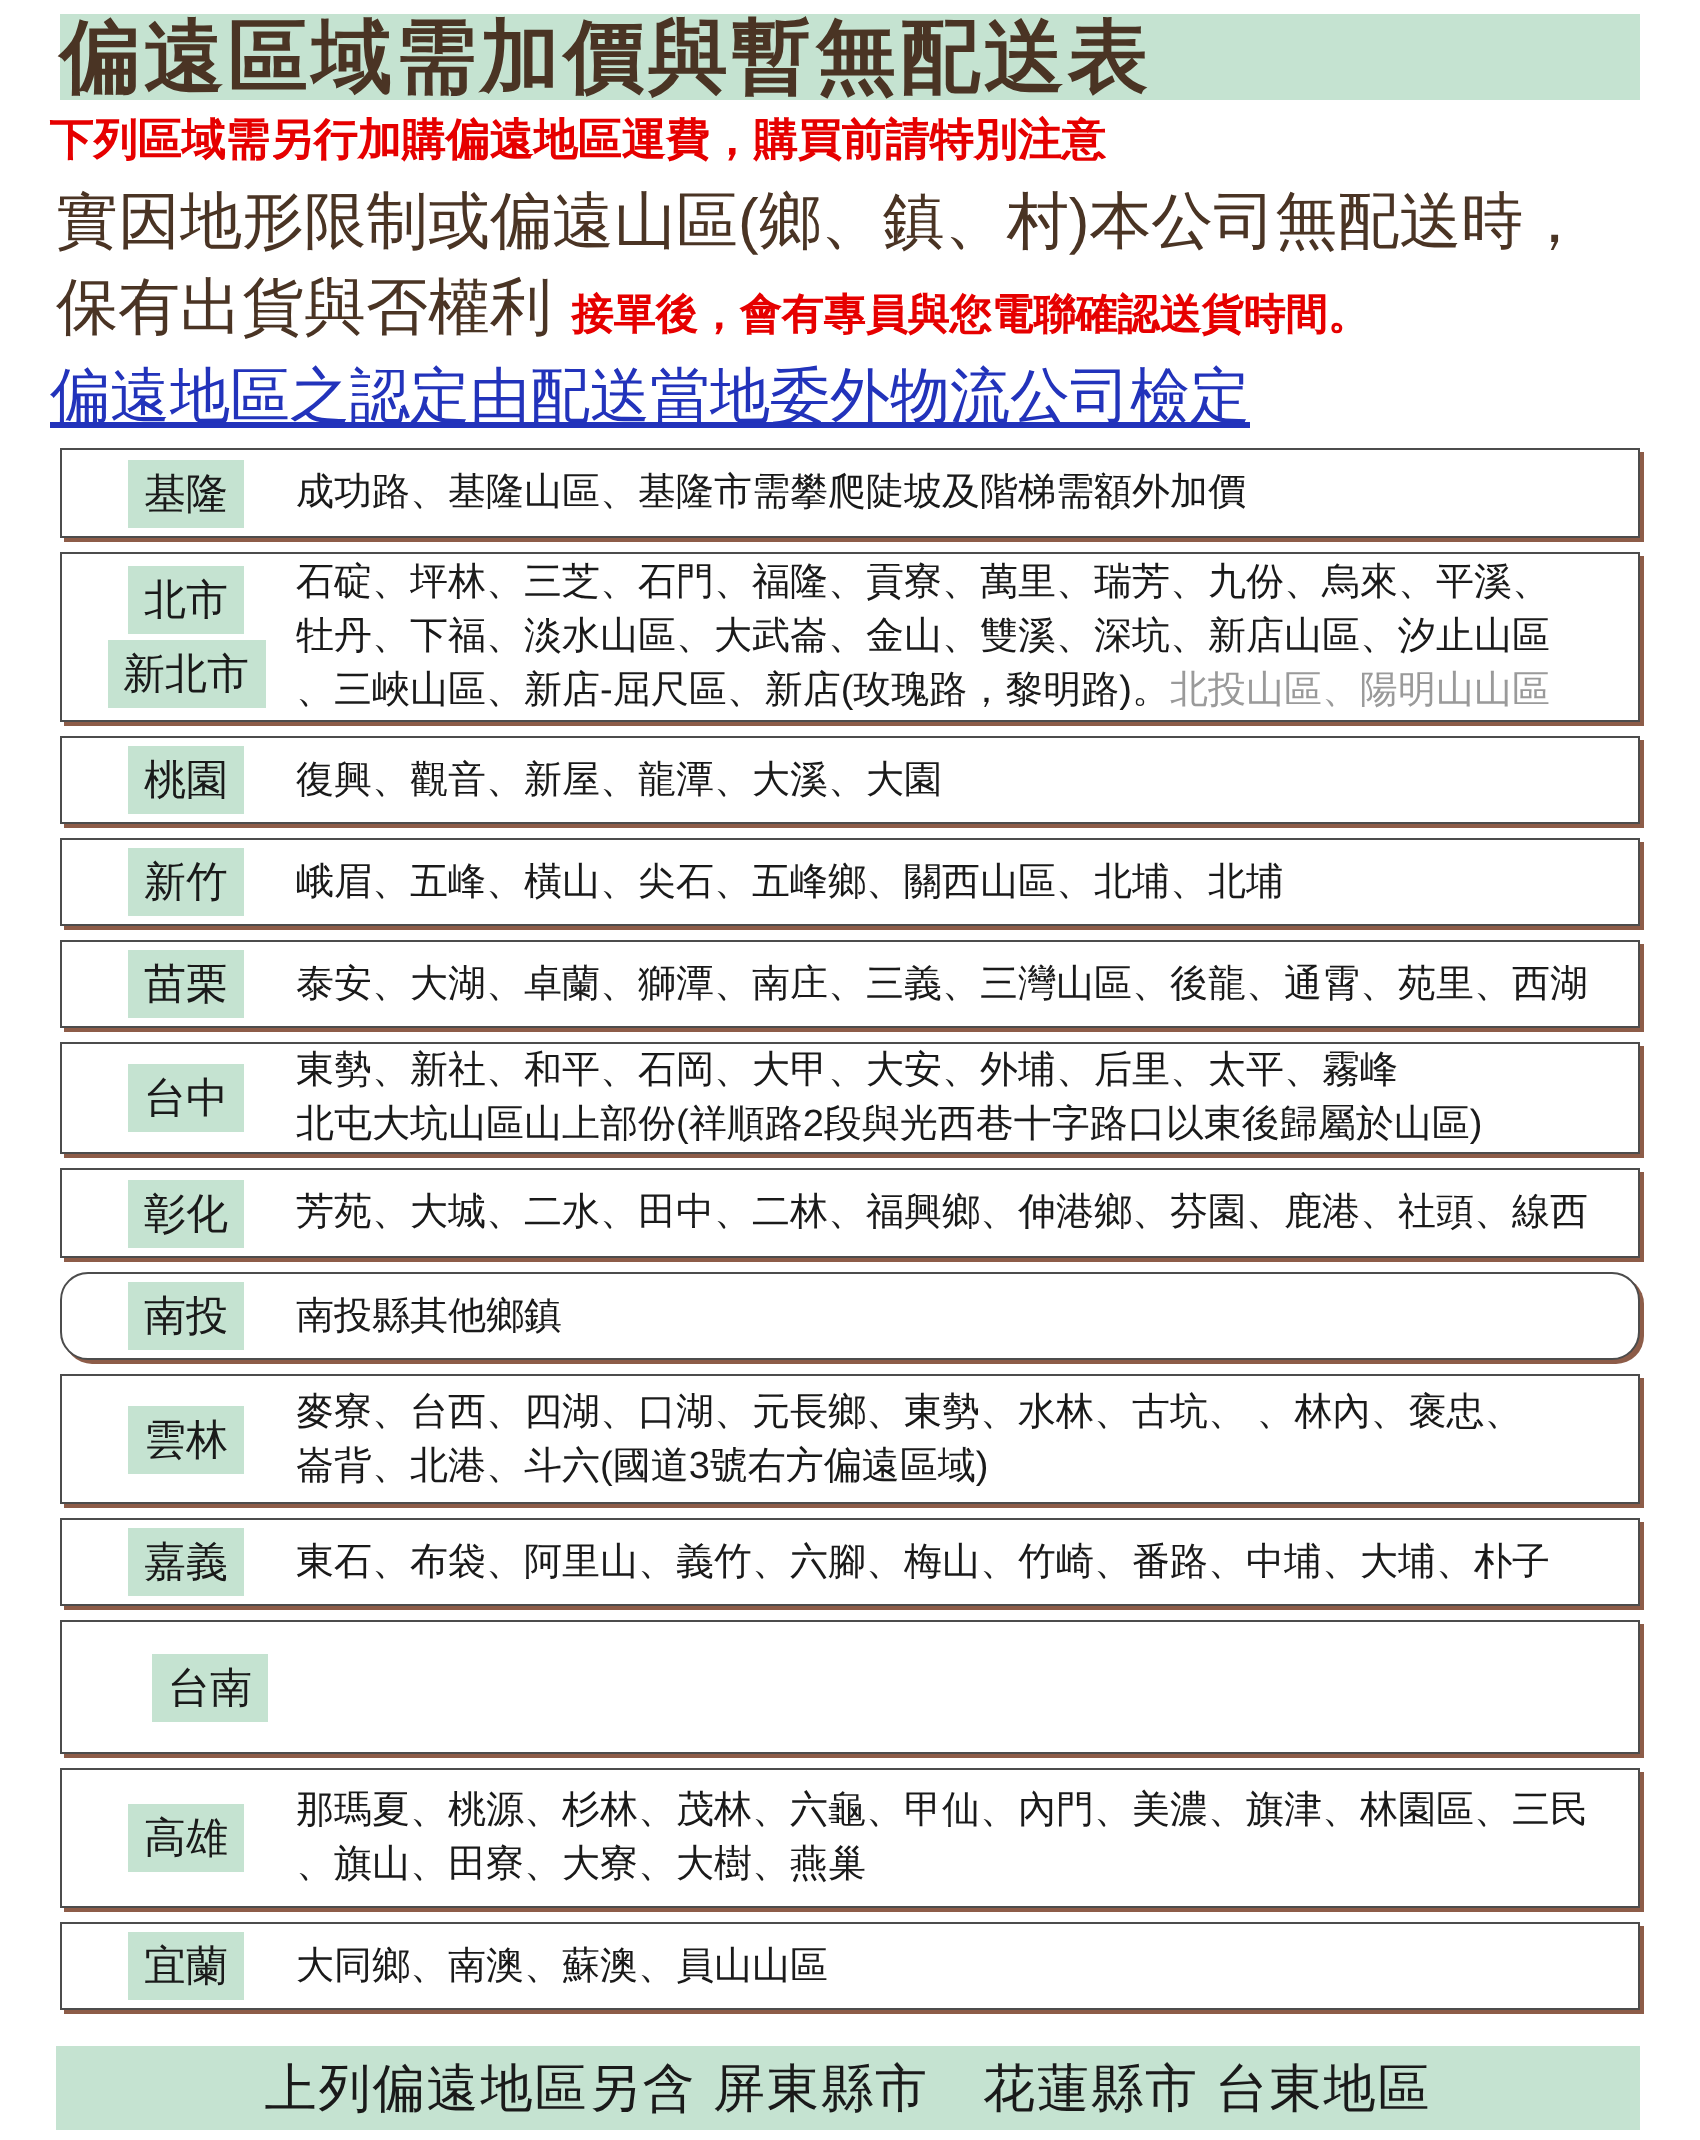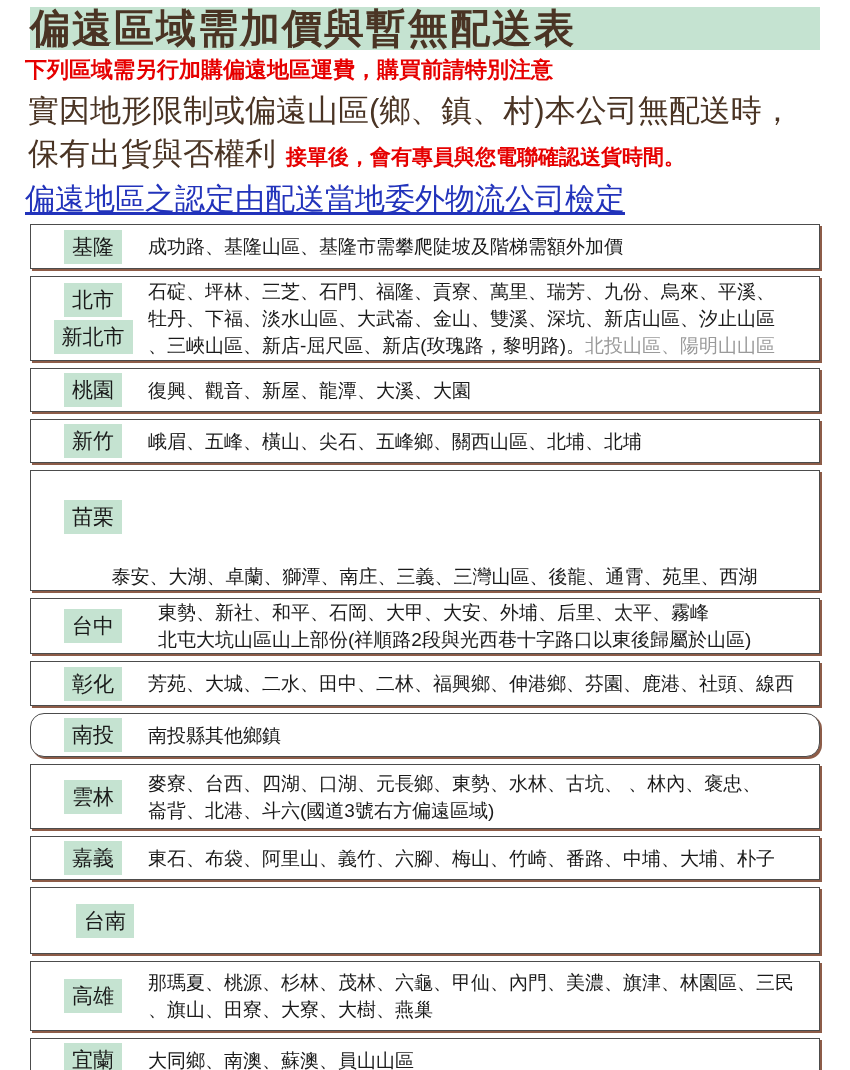--- a/index.html
+++ b/index.html
@@ -125,29 +125,29 @@
       </div>
     </div>
     <div class="row" style="min-height: 44px;">
       <div class="label-col">
         <div class="region-label">新竹</div>
       </div>
       <div class="content">
         <div>峨眉、五峰、橫山、尖石、五峰鄉、關西山區、北埔、北埔</div>
       </div>
     </div>
-    <div class="row" style="min-height: 44px; flex-direction: column;">
+    <div class="row" style="min-height: 44px;">
       <div class="label-col">
         <div class="region-label">苗栗</div>
       </div>
       <div class="content">
         <div>泰安、大湖、卓蘭、獅潭、南庄、三義、三灣山區、後龍、通霄、苑里、西湖</div>
       </div>
     </div>
-    <div class="row" style="min-height: 55px; gap: 10px;">
+    <div class="row" style="min-height: 55px;">
       <div class="label-col">
         <div class="region-label">台中</div>
       </div>
       <div class="content">
         <div>東勢、新社、和平、石岡、大甲、大安、外埔、后里、太平、霧峰</div>
         <div>北屯大坑山區山上部份(祥順路2段與光西巷十字路口以東後歸屬於山區)</div>
       </div>
     </div>
     <div class="row" style="min-height: 45px;">
       <div class="label-col">

